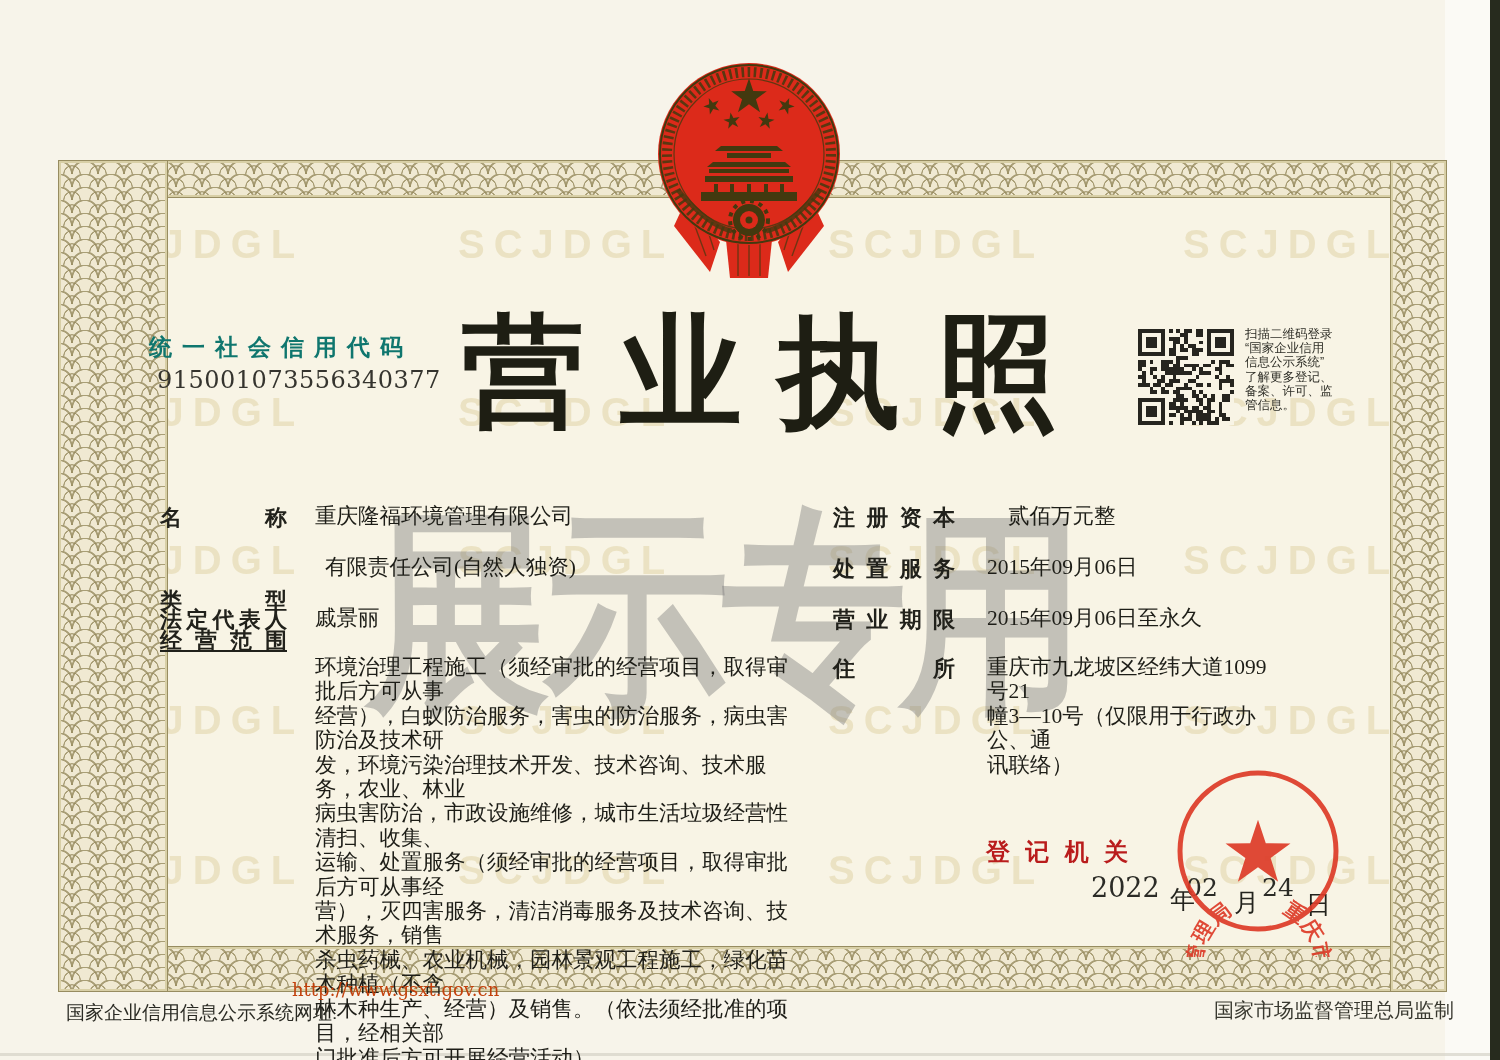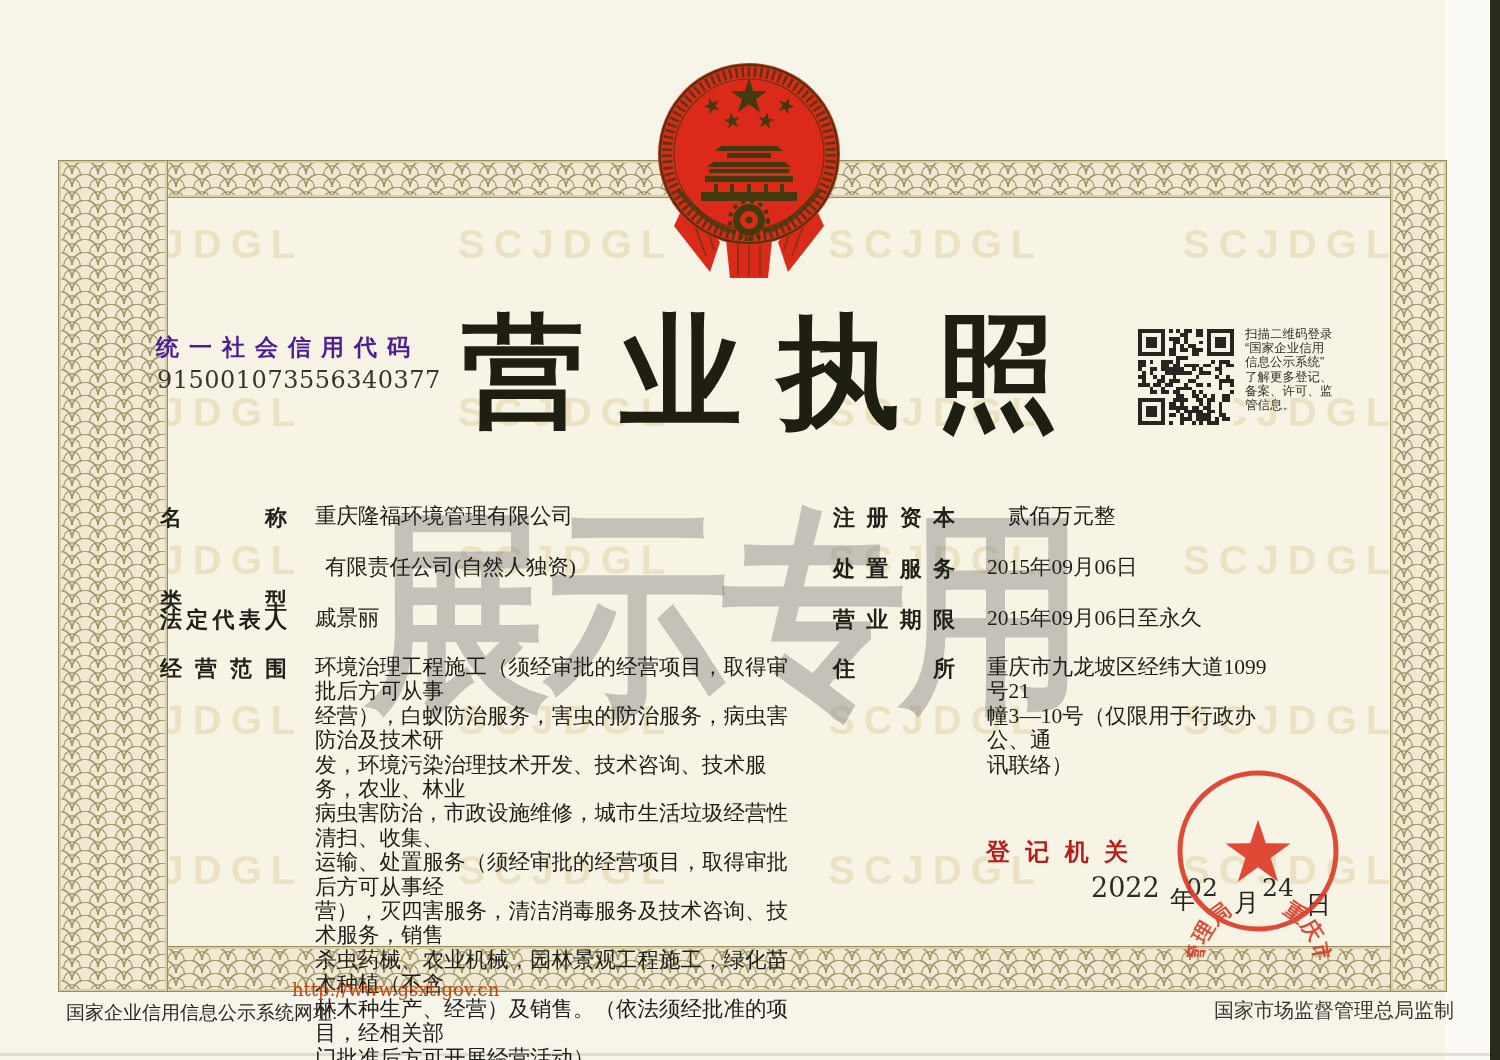--- a/index.html
+++ b/index.html
@@ -31,21 +31,21 @@
 
   
   .watermark{position:absolute;left:366px;top:498px;z-index:3;font-size:215px;font-weight:700;
        line-height:1.08;color:rgba(122,122,122,.42);letter-spacing:-8px;white-space:nowrap;
        transform:scaleX(.86);transform-origin:left top;}
 
   .content{position:absolute;inset:0;z-index:4;color:#23231d;}
   .abs{position:absolute;}
 
   
-  .code-label{left:156px;top:332px;font-size:23px;font-weight:600;letter-spacing:10px;color:#4c1d95;}
+  .code-label{left:149px;top:332px;font-size:23px;font-weight:600;letter-spacing:10px;color:#0f766e;}
   .code-value{left:157px;top:366px;font-size:24px;font-family:"DejaVu Serif",serif;color:#35342e;letter-spacing:.5px;}
   .title{left:462px;top:305px;width:580px;font-size:122px;font-weight:800;letter-spacing:36px;
          color:#1e1e13;white-space:nowrap;font-family:"Liberation Sans",sans-serif;line-height:1.1;}
 
   
   .qr-caption{left:1245px;top:327px;width:112px;font-size:12.5px;line-height:14.2px;color:#2d2d26;white-space:pre-line;}
 
   
   .flabel{font-size:22px;font-weight:600;color:#21211b;text-align:justify;text-align-last:justify;}
   .flabel.l{left:160px;width:127px;}
@@ -381,21 +381,21 @@
 
     <div class="abs flabel l" style="top:503px;">名称</div>
     <div class="abs fvalue l" style="top:504px;">重庆隆福环境管理有限公司</div>
 
     <div class="abs flabel l" style="top:586px;font-family:Liberation Serif, serif;">类型</div>
     <div class="abs fvalue l" style="top:555px;margin-left:10px;">有限责任公司(自然人独资)</div>
 
     <div class="abs flabel l" style="top:605px;">法定代表人</div>
     <div class="abs fvalue l" style="top:606px;">戚景丽</div>
 
-    <div class="abs flabel l" style="top:654px;">经营范围</div>
+    <div class="abs flabel l" style="top:626px;text-decoration:underline;">经营范围</div>
     <div class="abs fvalue l" style="top:655px;">环境治理工程施工（须经审批的经营项目，取得审批后方可从事
 经营），白蚁防治服务，害虫的防治服务，病虫害防治及技术研
 发，环境污染治理技术开发、技术咨询、技术服务，农业、林业
 病虫害防治，市政设施维修，城市生活垃圾经营性清扫、收集、
 运输、处置服务（须经审批的经营项目，取得审批后方可从事经
 营），灭四害服务，清洁消毒服务及技术咨询、技术服务，销售
 杀虫药械、农业机械，园林景观工程施工，绿化苗木种植（不含
 林木种生产、经营）及销售。（依法须经批准的项目，经相关部
 门批准后方可开展经营活动）。</div>
 

